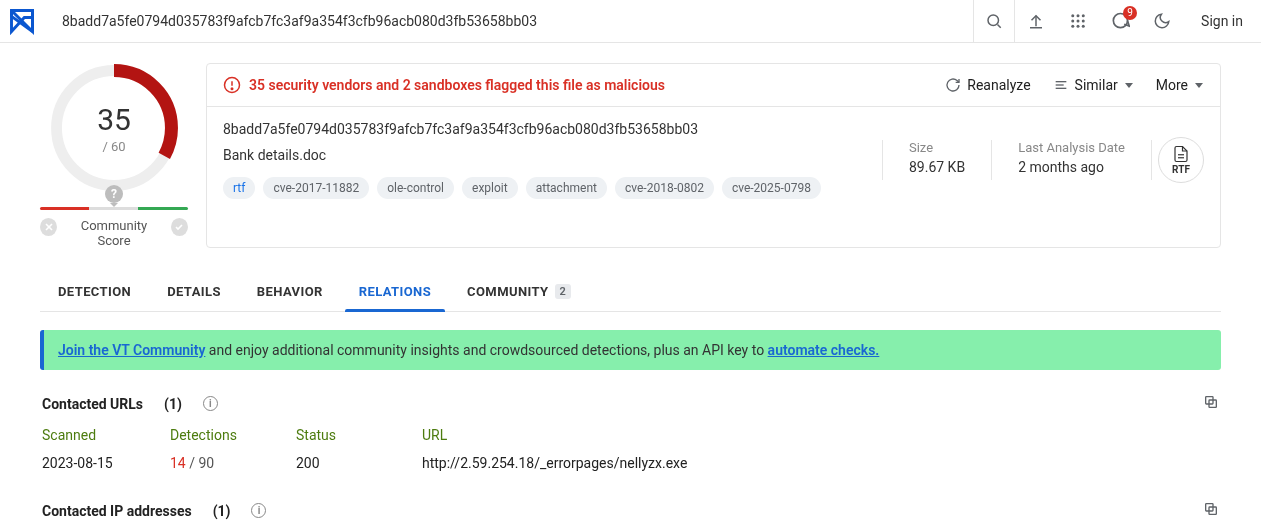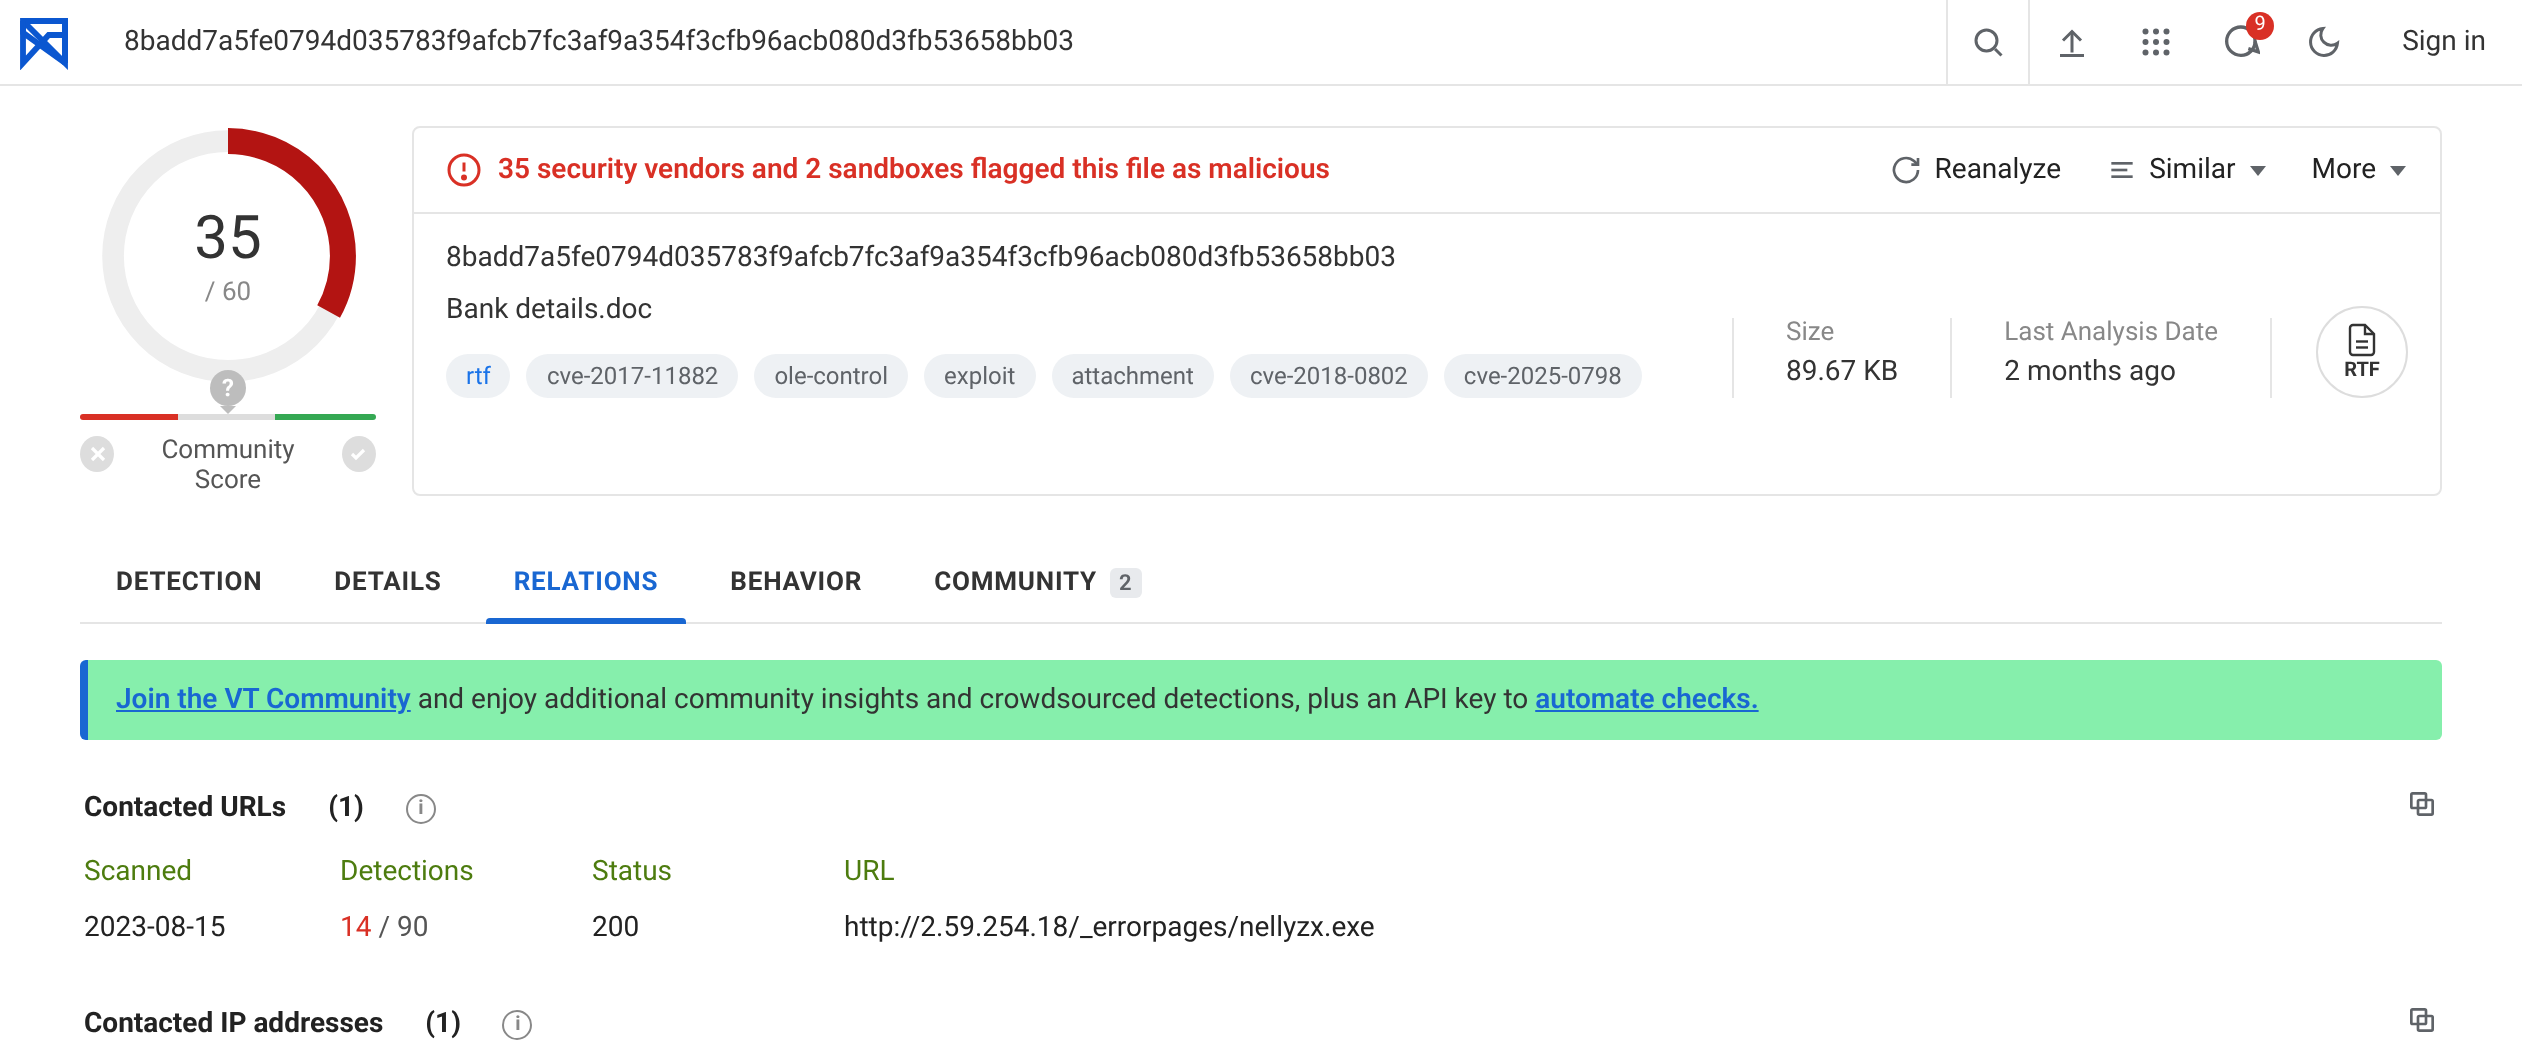--- a/index.html
+++ b/index.html
@@ -38,21 +38,21 @@
   .top-actions { display:flex; align-items:center; gap:22px; }
   .action-link { display:flex; align-items:center; gap:6px; font-size:14px; color:#222; cursor:pointer; }
   .action-link svg { color:#5f6368; }
   .summary-body { display:flex; padding:14px 16px; gap:20px; }
   .sb-left { flex:1; }
   .hash-full { font-size:14px; color:#333; margin-bottom:10px; word-break:break-all; }
   .filename { font-size:14px; color:#333; margin-bottom:14px; }
   .tags { display:flex; flex-wrap:wrap; gap:8px; }
   .tag { background:#eef1f4; color:#5f6368; font-size:12px; padding:3px 10px; border-radius:12px; line-height:16px; }
   .tag.linkish { color:#1a73e8; }
-  .sb-right { display:flex; align-items:flex-end; gap:16px; }
+  .sb-right { display:flex; align-items:center; }
   .meta-block {display:flex;align-items:flex-start; gap:16px;}
   .meta-col { padding:0 10px; }
   .meta-label { font-size:13px; color:#888; margin-bottom:4px; }
   .meta-value { font-size:14px; color:#333; }
   .vdiv { width:1px; background:#e5e5e5; height:40px; }
   .filetype-badge { width:46px; height:46px; border:1px solid #ddd; border-radius:50%; display:flex; flex-direction:column; align-items:center; justify-content:center; font-size:10px; font-weight:700; color:#333; margin-left:6px; }
   .filetype-badge svg { margin-bottom:1px;}
 
   .tabs { display:flex; gap:28px; margin-top:26px; border-bottom:1px solid #e5e5e5; padding-left:14px;}
   .tab { font-size:13px; font-weight:700; letter-spacing:0.4px; color:#333; padding:10px 4px 12px; cursor:pointer; position:relative; display:flex; align-items:center; gap:6px;}
@@ -245,22 +245,22 @@
             <span>RTF</span>
           </div>
         </div>
       </div>
     </div>
   </div>
 
   <div class="tabs">
     <div class="tab">DETECTION</div>
     <div class="tab">DETAILS</div>
+    <div class="tab">BEHAVIOR</div>
     <div class="tab active">RELATIONS</div>
-    <div class="tab">BEHAVIOR</div>
     <div class="tab">
       <span>COMMUNITY</span>
       <span class="tab-badge">2</span>
     </div>
   </div>
 
   <div class="info-banner">
     <a>Join the VT Community</a><span> and enjoy additional community insights and crowdsourced detections, plus an API key to </span><a>automate checks.</a>
   </div>
 

